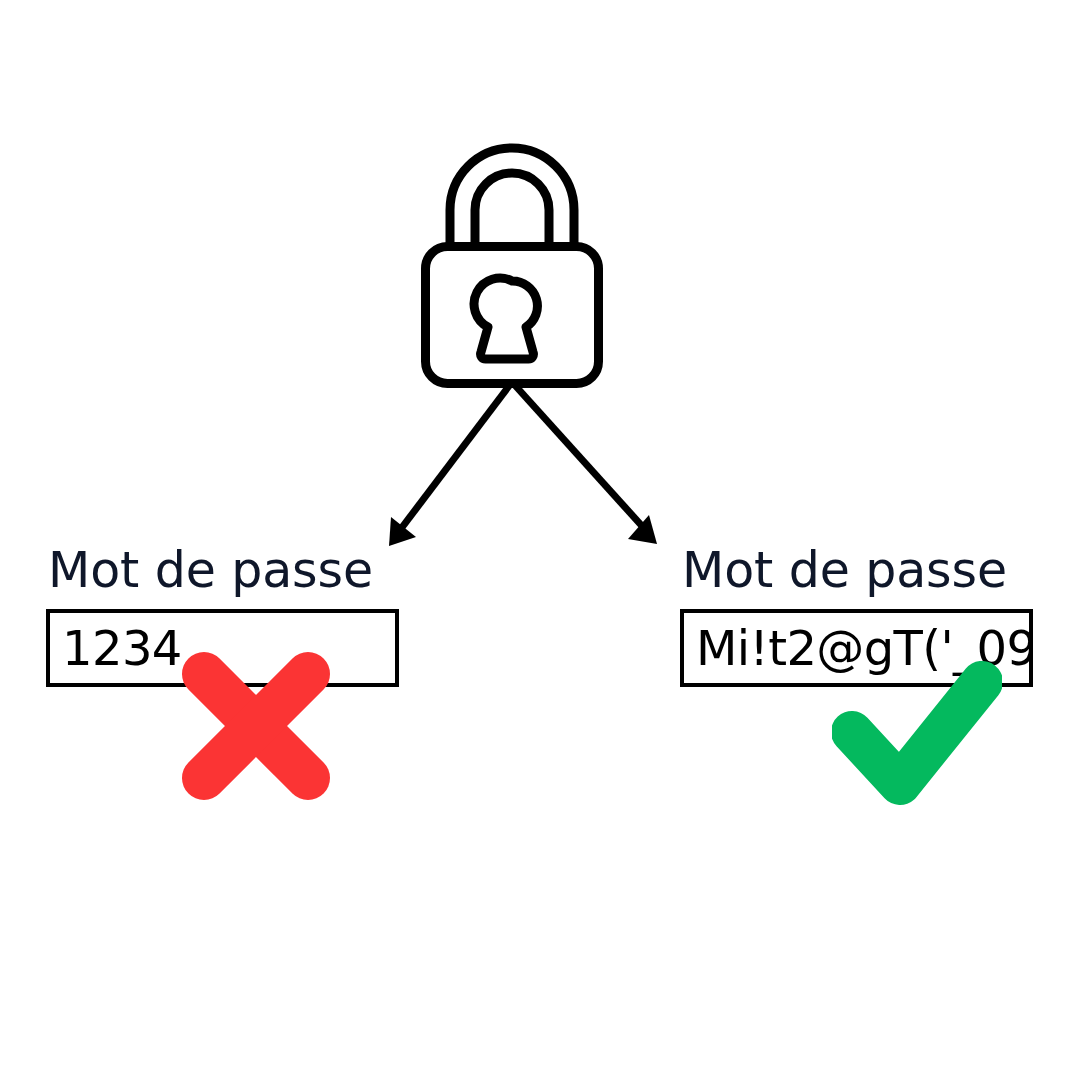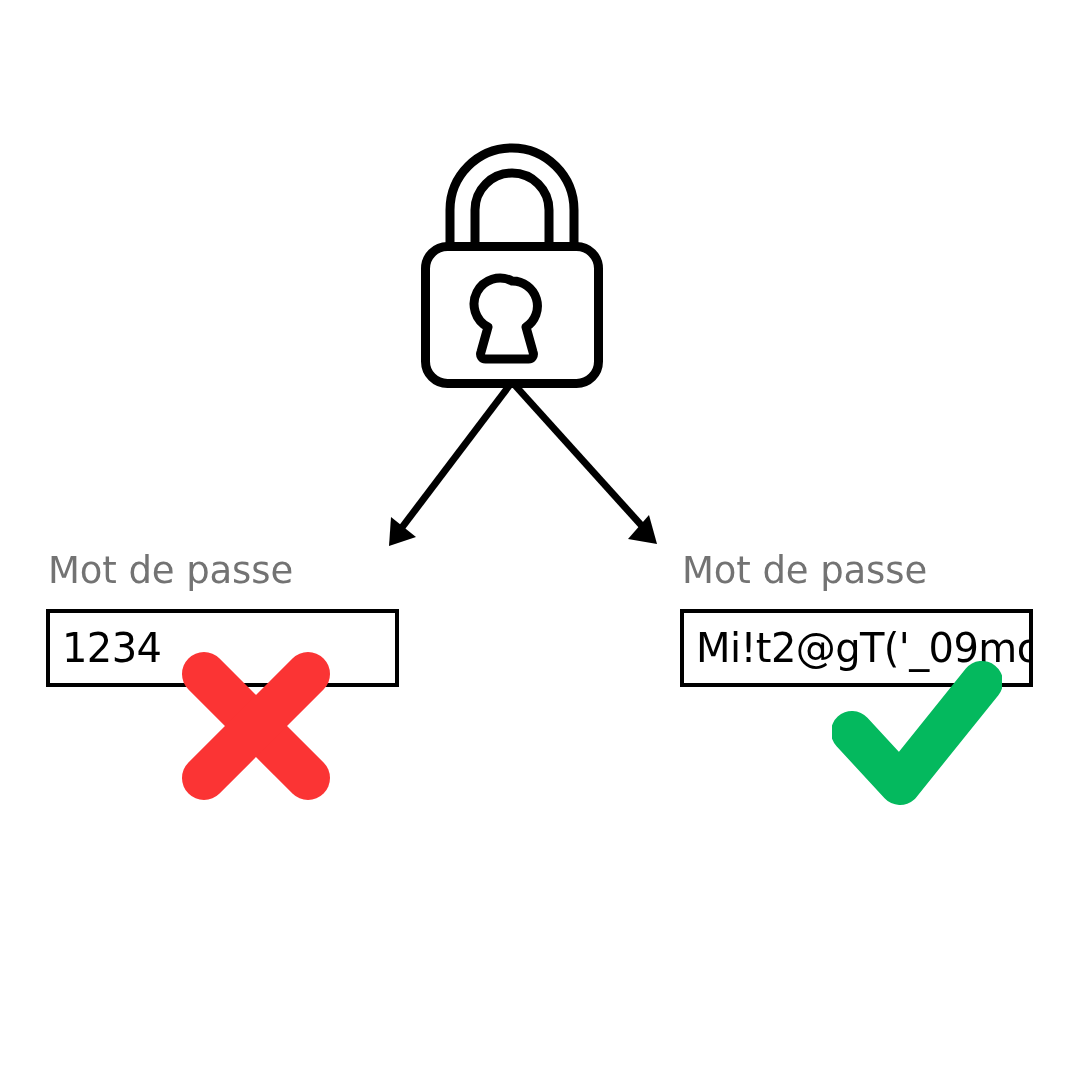--- a/index.html
+++ b/index.html
@@ -40,44 +40,44 @@
   }
 
   
   .pw-group {
     position: absolute;
   }
   .pw-group.left  { left: 46px;  top: 548px; width: 355px; }
   .pw-group.right { left: 680px; top: 548px; width: 355px; }
 
   .pw-label {
-    font-size: 37px;
+    font-size: 49px;
     line-height: 46px;
-    color: #737373;
+    color: #0f172a;
     letter-spacing: -0.1px;
     white-space: nowrap;
     margin-left: 2px;
   }
 
   .pw-field {
     margin-top: 15px;
     height: 78px;
     box-sizing: border-box;
     border: 4px solid #000000;
     background: #ffffff;
     display: flex;
     align-items: center;
     padding-left: 12px;
     overflow: hidden;
   }
   .pw-group.left  .pw-field { width: 353px; }
   .pw-group.right .pw-field { width: 353px; }
 
   .pw-value {
-    font-size: 40px;
+    font-size: 48px;
     line-height: 46px;
     color: #000000;
     white-space: nowrap;
     letter-spacing: -0.6px;
   }
 
   
   .mark {
     position: absolute;
   }

